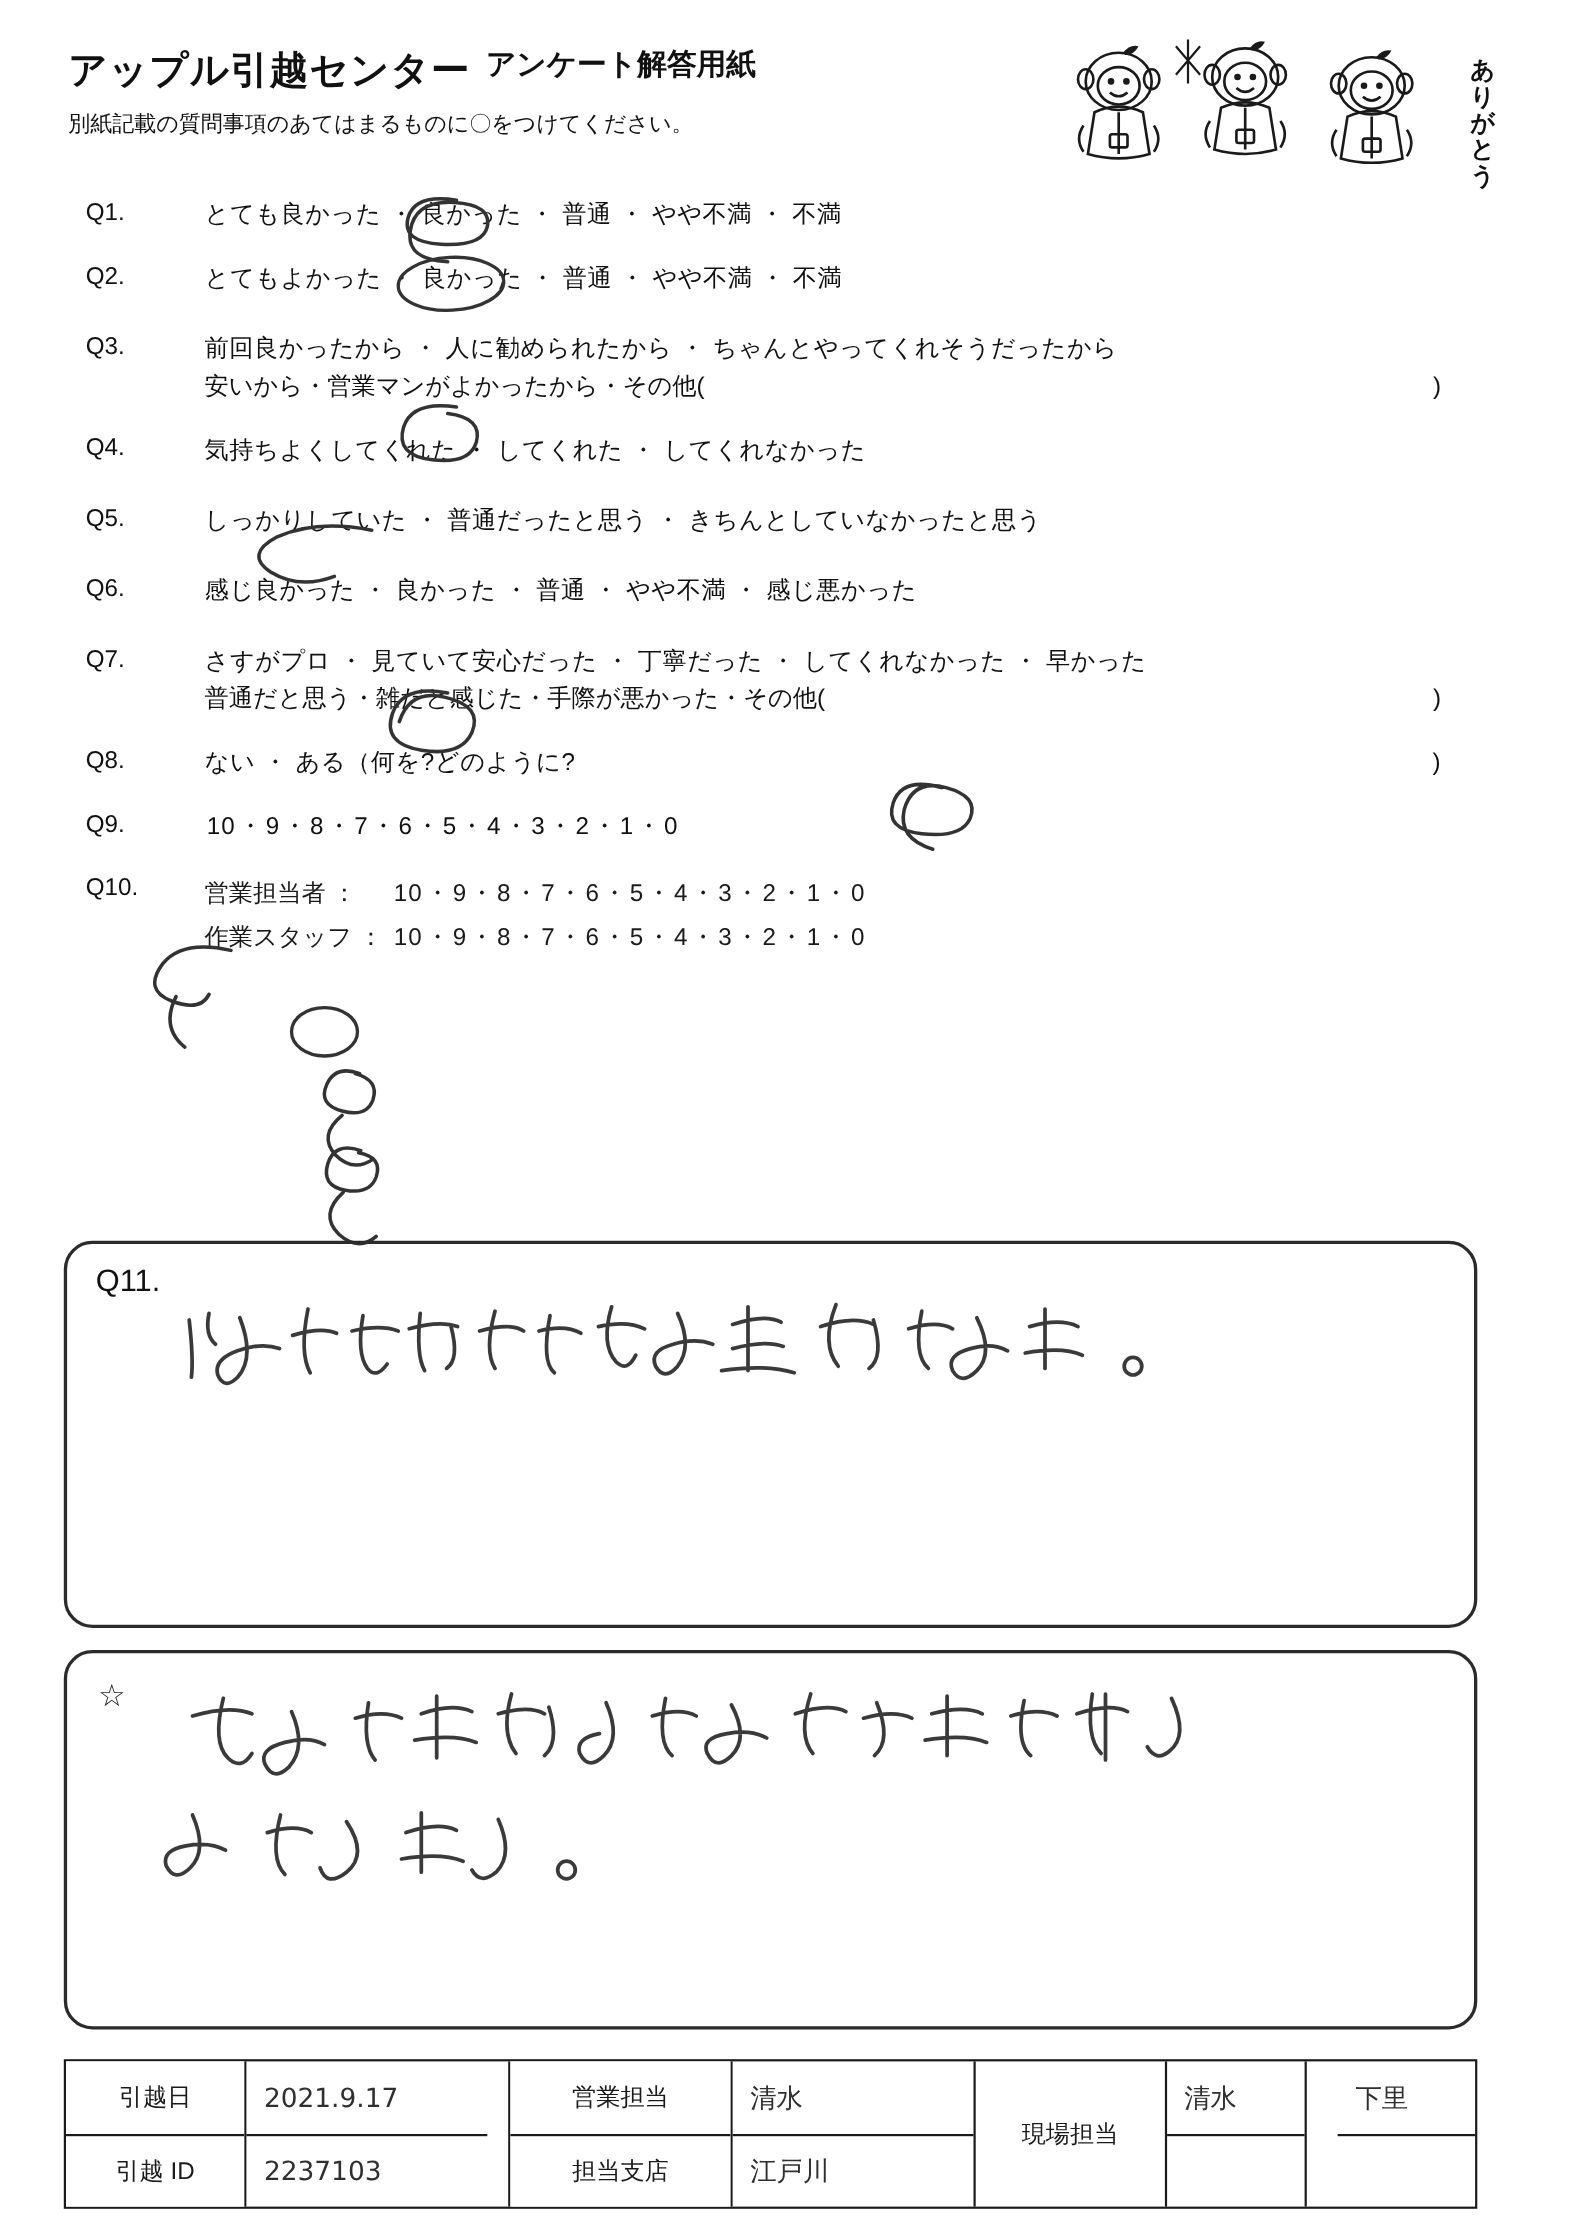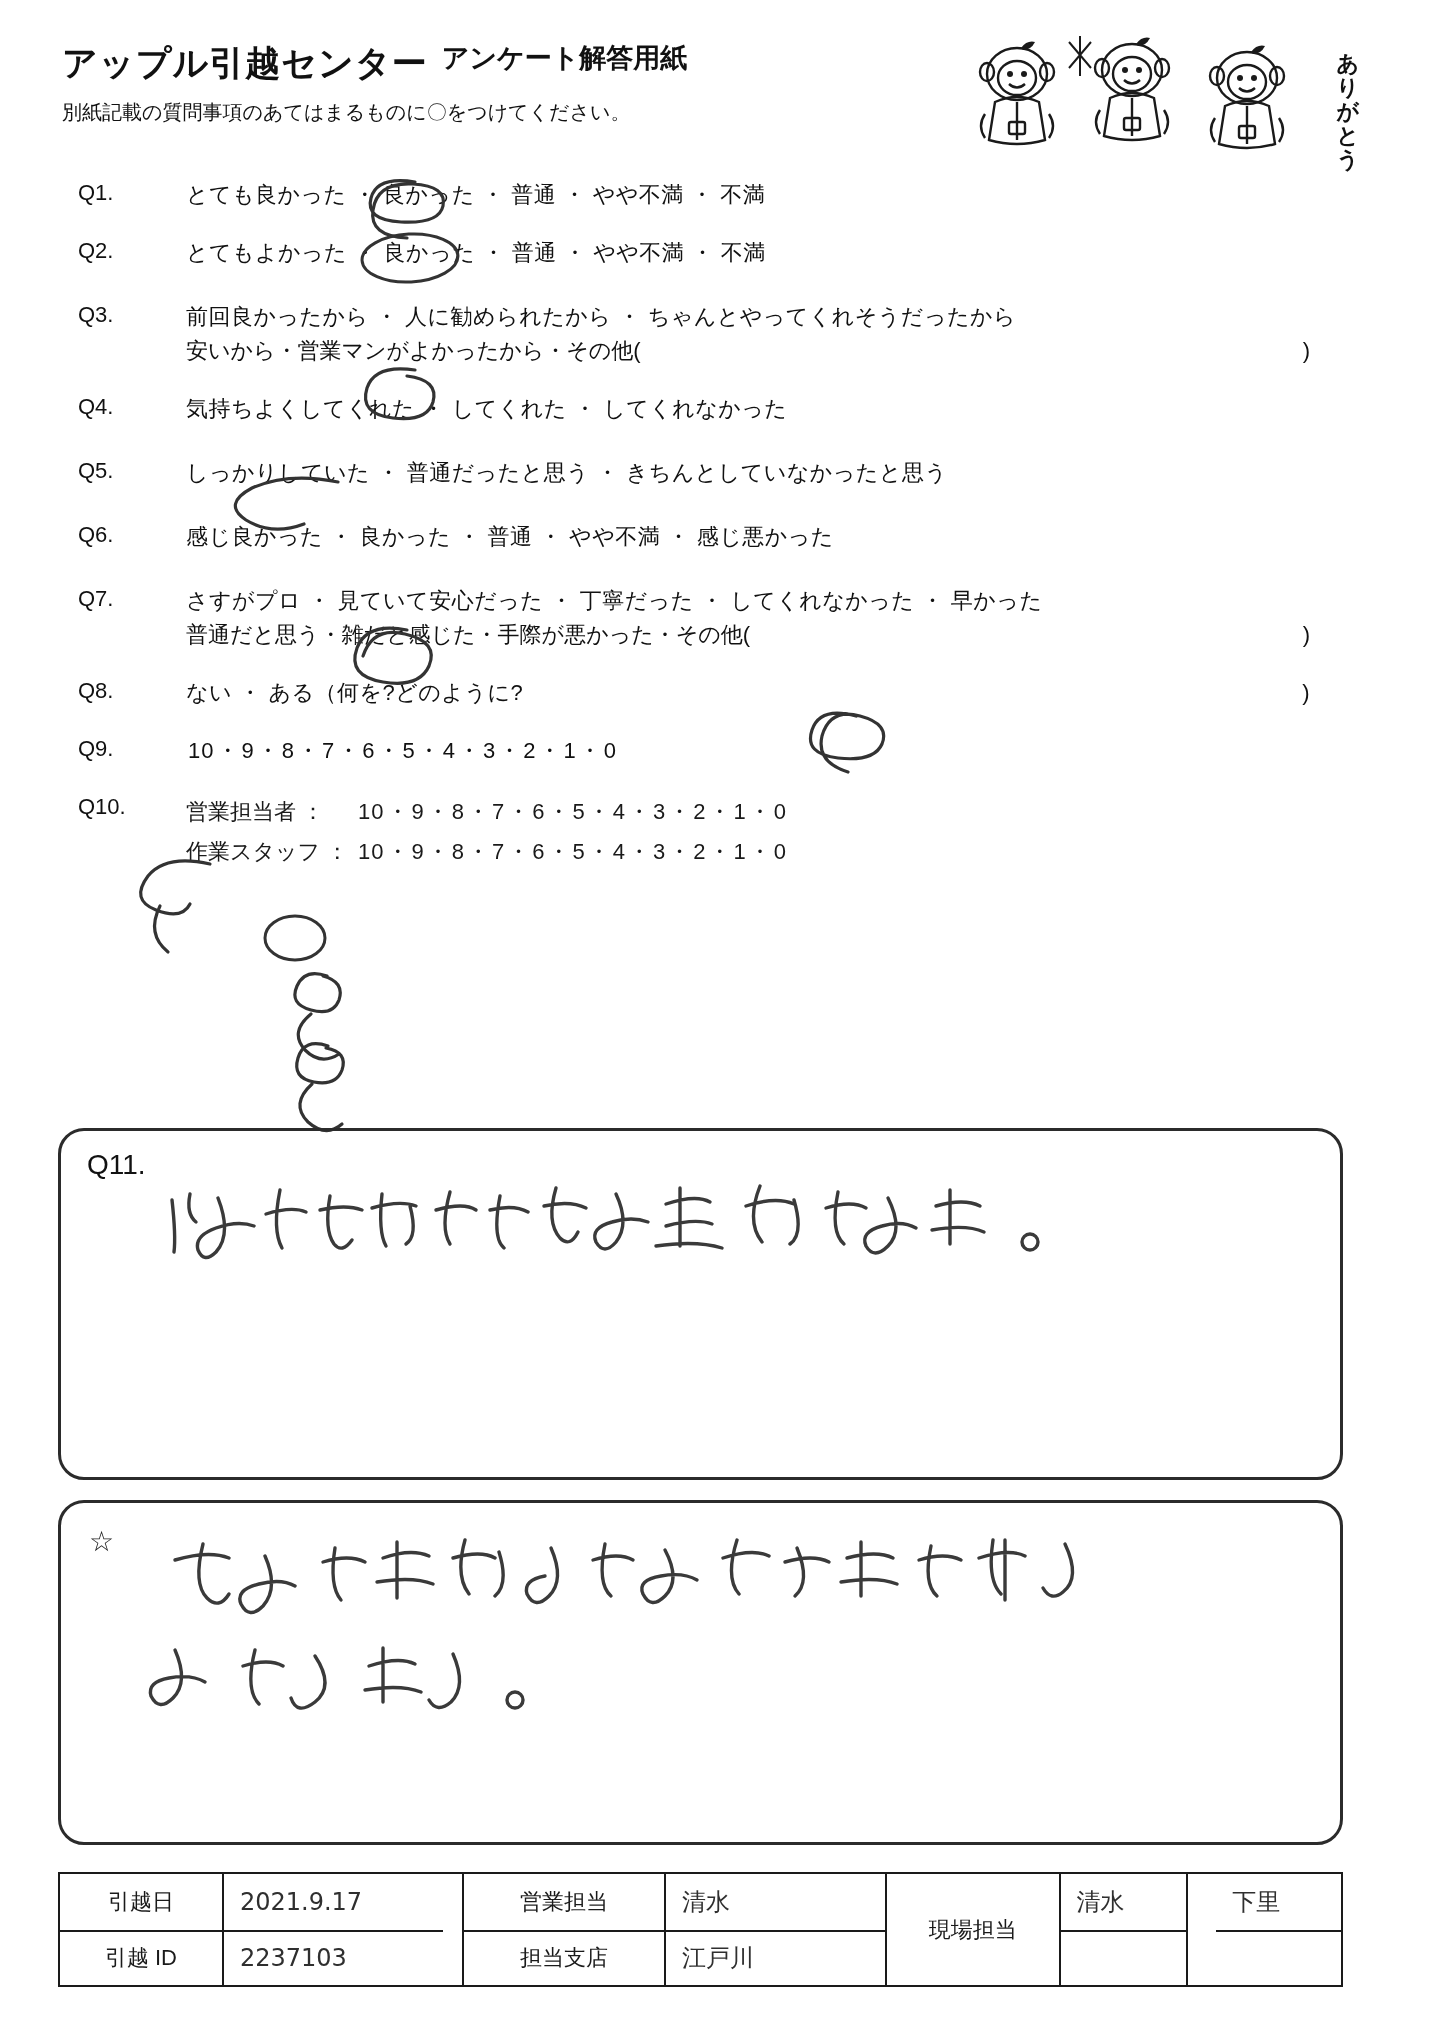--- a/index.html
+++ b/index.html
@@ -166,21 +166,21 @@
     font-size: 28px;
     color: #222;
   }
 
   
   .footer {
     position: absolute;
     left: 58px;
     top: 1872px;
     width: 1285px;
-    height: 115px;
+    height: 136px;
     border: 2px solid #1a1a1a;
     box-sizing: border-box;
     display: flex;
     font-size: 22px;
   }
   .fcol { display: flex; flex-direction: column; height: 100%; }
   .fcell {
     flex: 1 1 50%;
     display: flex;
     align-items: center;

